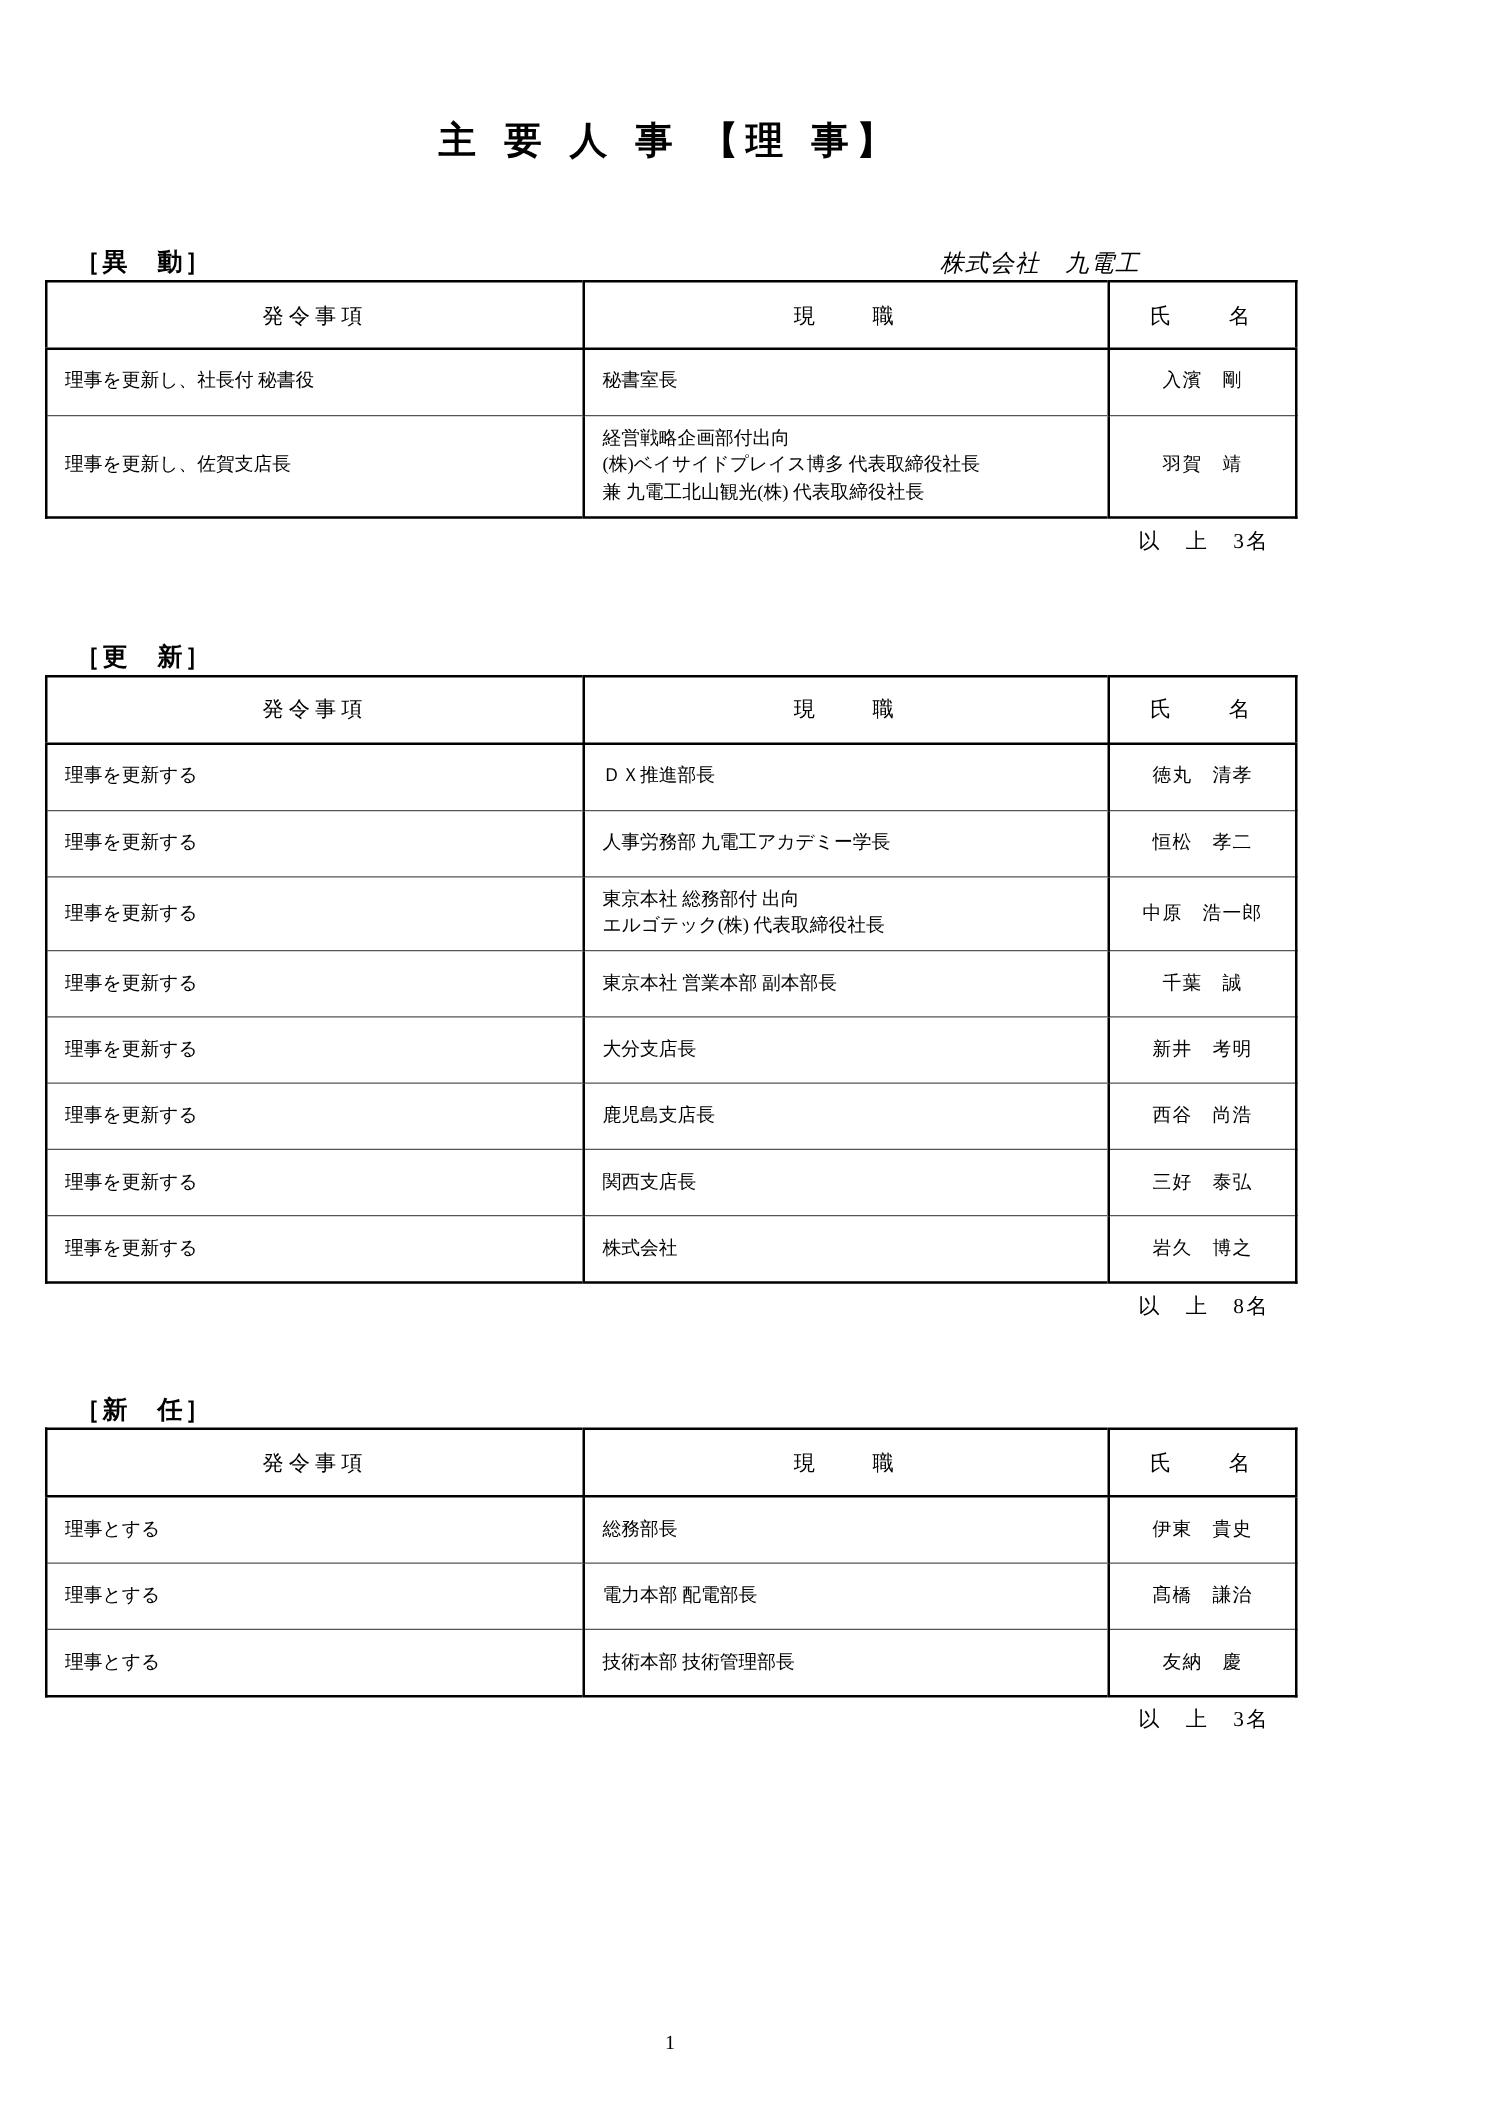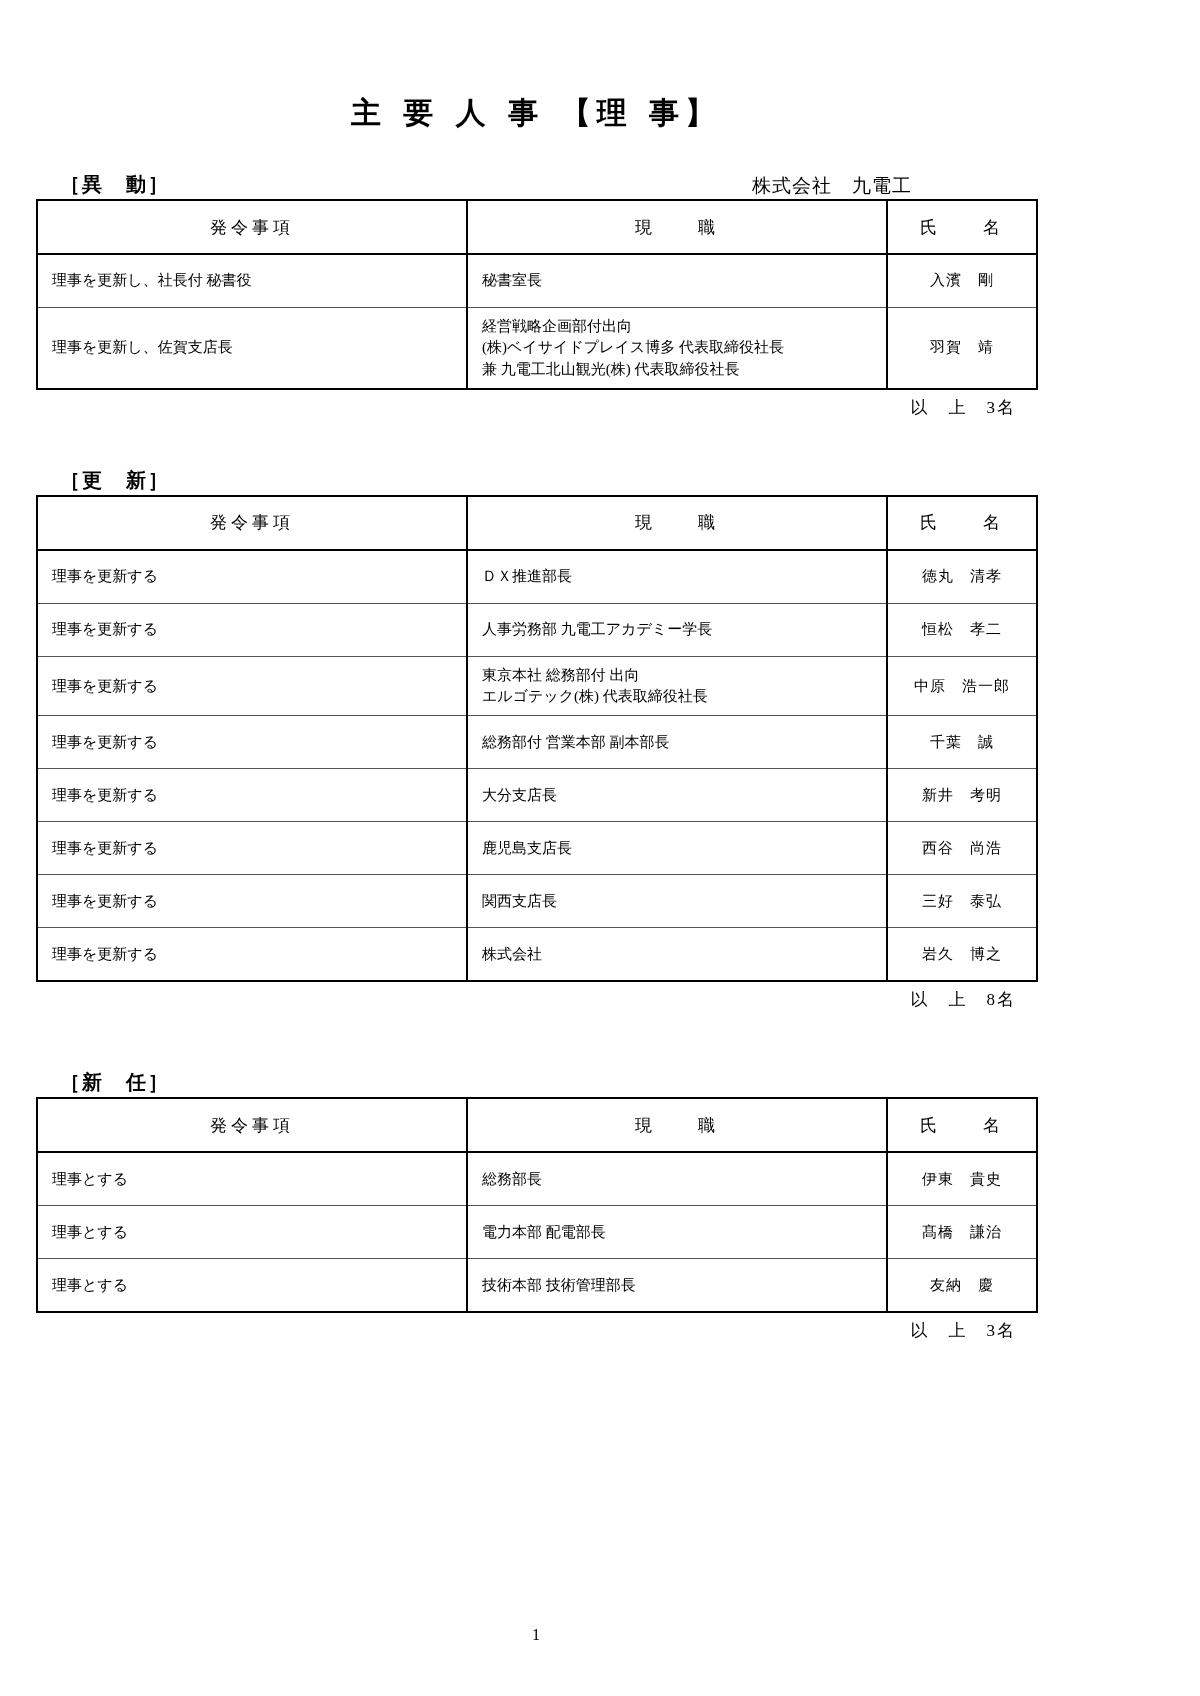--- a/index.html
+++ b/index.html
@@ -34,40 +34,41 @@
     margin: 0;
     padding-top: 98px;
     line-height: 1;
   }
 
   
   .company-line {
     text-align: right;
     font-size: 19px;
     padding-right: 160px;
-    margin-top: 45px;
+    margin-top: 70px;
     letter-spacing: 1px;
+    font-style: italic;
   }
 
   
   .date-line {
     text-align: right;
     font-size: 17px;
     padding-right: 160px;
     margin-top: 22px;
     letter-spacing: 0.5px;
   }
 
   
   .section {
     margin: 0 auto;
     width: 1000px;
   }
   .section-1 { margin-top: -26px; }
-  .section-2 { margin-top: 50px; }
+  .section-2 { margin-top: 70px; }
   .section-3 { margin-top: 60px; }
 
   .section-label {
     font-family: "DejaVu Sans", "Liberation Sans", sans-serif;
     font-weight: bold;
     font-size: 20px;
     letter-spacing: 2px;
     margin: 0 0 4px 24px;
     line-height: 1.1;
   }
@@ -203,21 +204,21 @@
           <td class="cell-name">恒松　孝二</td>
         </tr>
         <tr>
           <td class="cell-order">理事を更新する</td>
           <td class="cell-post">東京本社 総務部付 出向
 エルゴテック(株) 代表取締役社長</td>
           <td class="cell-name">中原　浩一郎</td>
         </tr>
         <tr>
           <td class="cell-order">理事を更新する</td>
-          <td class="cell-post">総務部付 営業本部 副本部長</td>
+          <td class="cell-post">東京本社 営業本部 副本部長</td>
           <td class="cell-name">千葉　誠</td>
         </tr>
         <tr>
           <td class="cell-order">理事を更新する</td>
           <td class="cell-post">大分支店長</td>
           <td class="cell-name">新井　考明</td>
         </tr>
         <tr>
           <td class="cell-order">理事を更新する</td>
           <td class="cell-post">鹿児島支店長</td>

